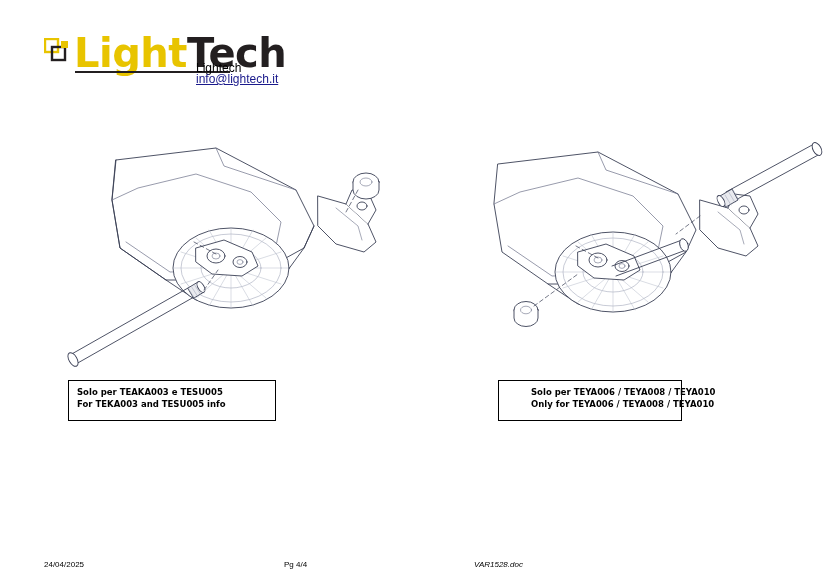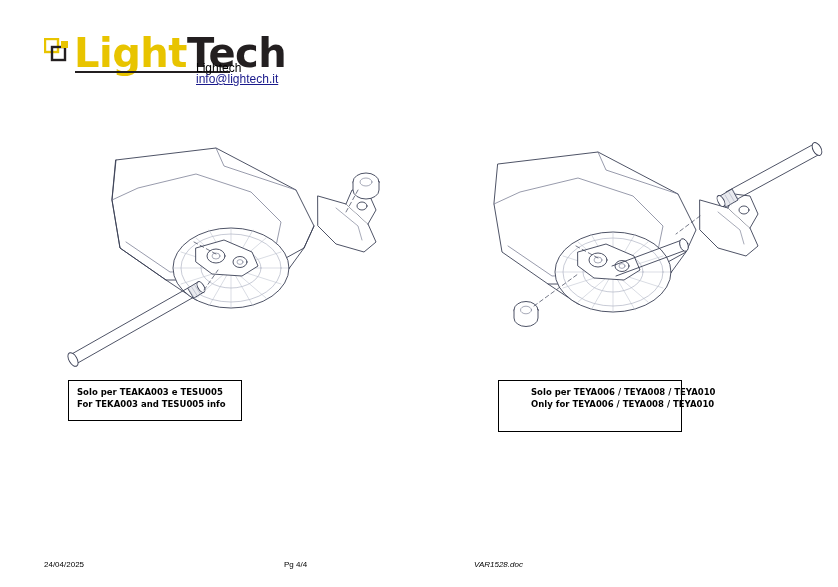--- a/index.html
+++ b/index.html
@@ -87,22 +87,22 @@
     box-sizing: border-box;
   }
   .note-line {
     font-family: "DejaVu Sans", sans-serif;
     font-size: 8.5px;
     font-weight: bold;
     line-height: 12px;
     white-space: nowrap;
     color: #000;
   }
-  #note-left  { left: 68px;  top: 380px; width: 174px; height: 41px; }
-  #note-right { left: 498px; top: 380px; width: 184px; height: 52px; padding-left: 32px; }
+  #note-left  { left: 68px;  top: 380px; width: 208px; height: 41px; }
+  #note-right { left: 498px; top: 380px; width: 184px; height: 41px; padding-left: 32px; }
 
   
   .footer {
     position: absolute;
     left: 0;
     top: 560px;
     width: 838px;
     height: 16px;
     font-size: 8px;
     color: #000;

